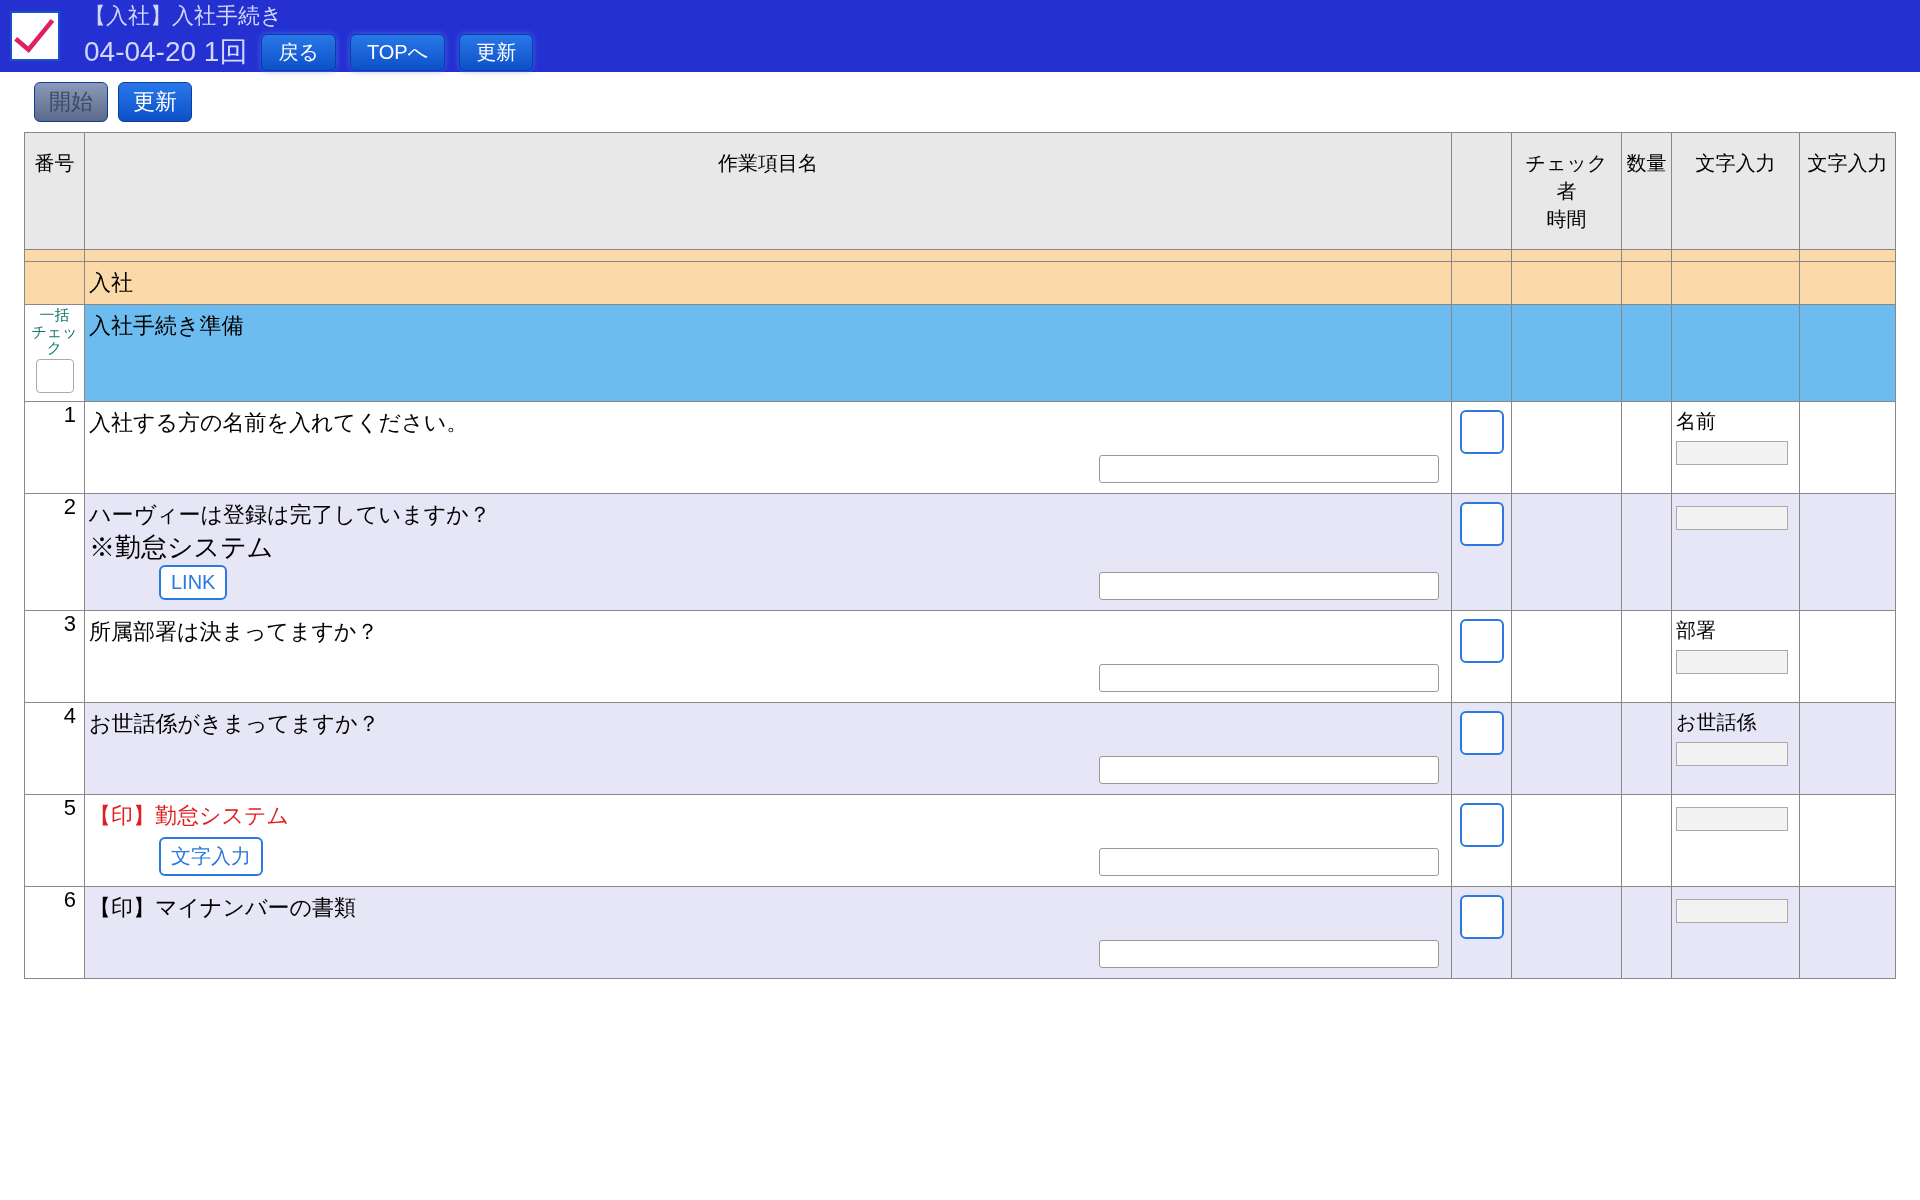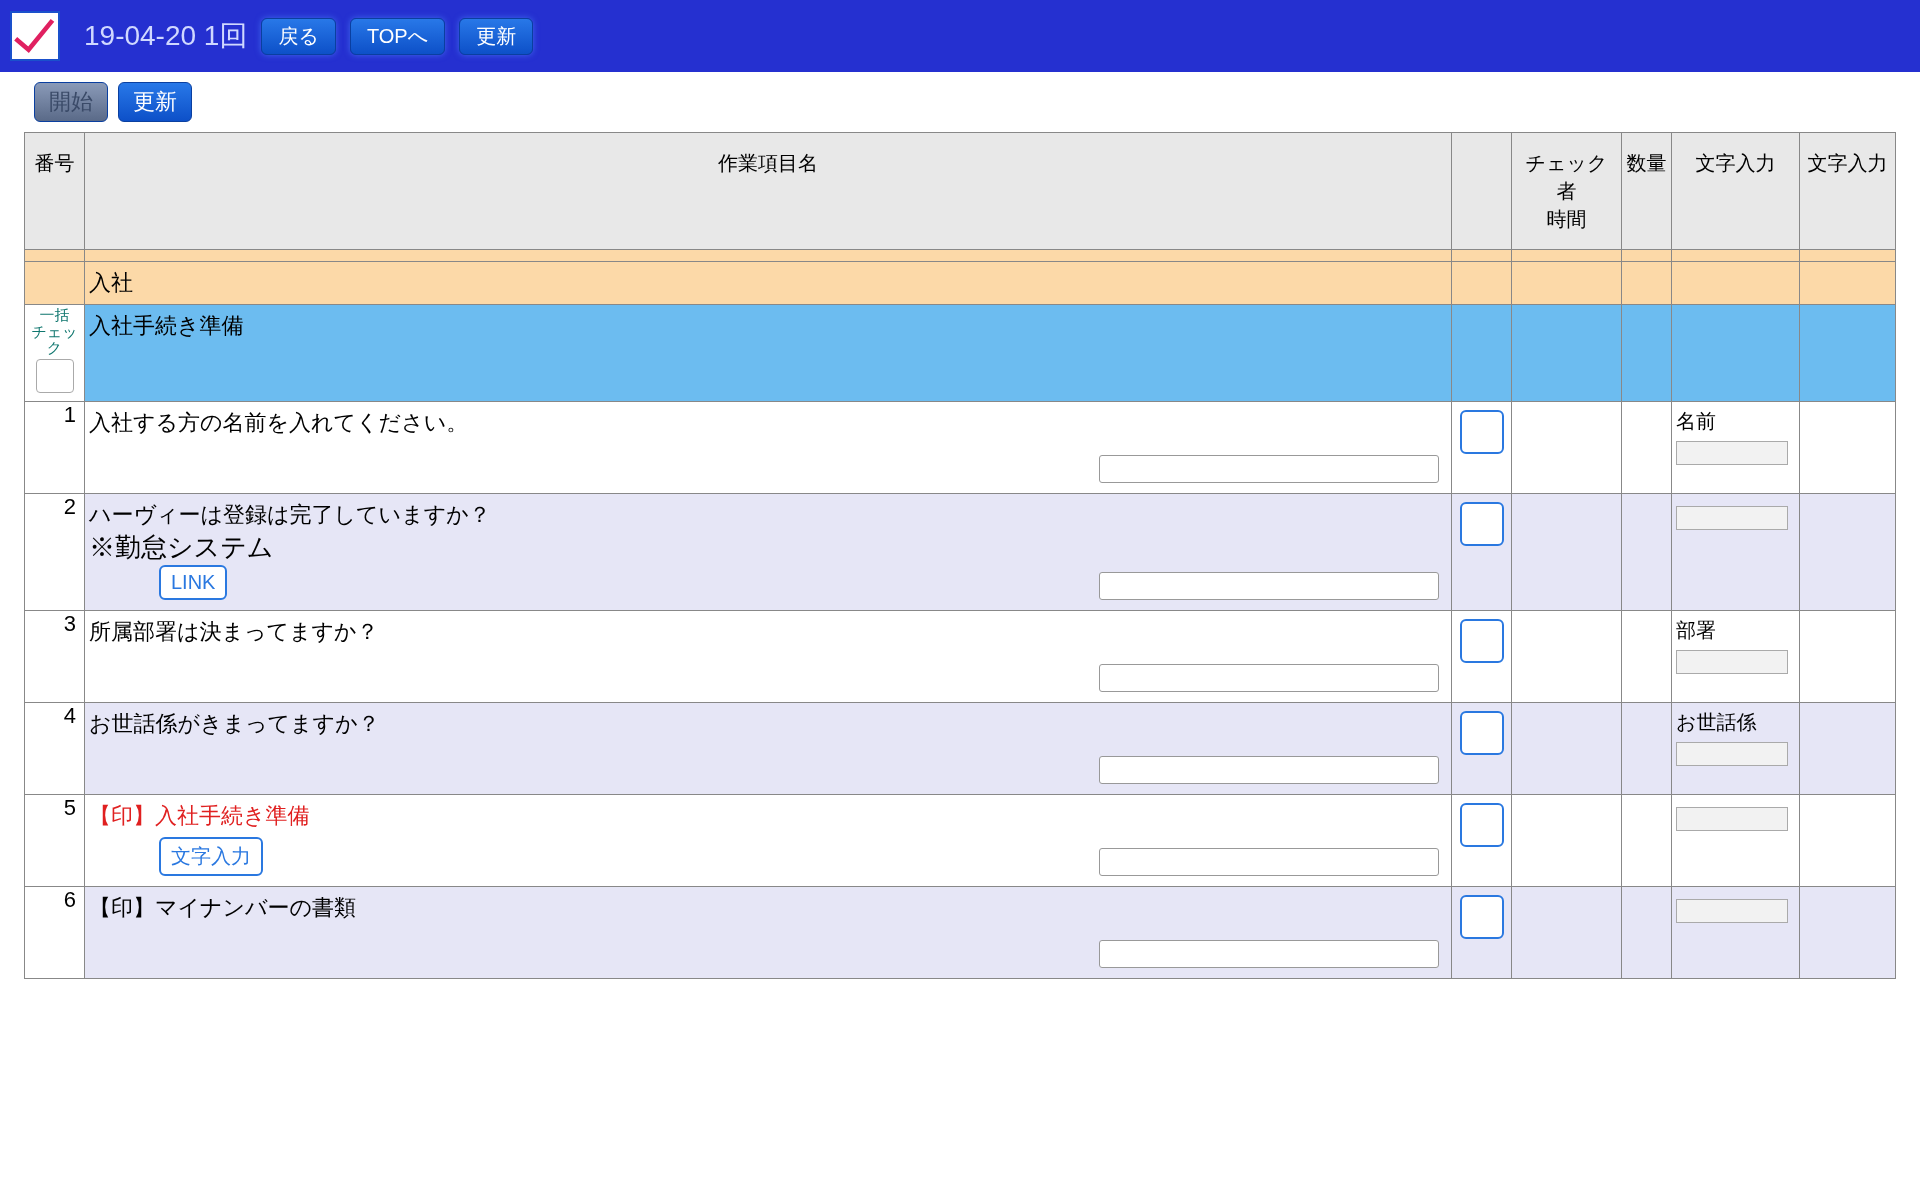--- a/index.html
+++ b/index.html
@@ -161,22 +161,23 @@
 </head>
 <body>
 
 <div class="header-bar">
   <div class="logo">
     <svg viewBox="0 0 50 50">
         <polyline points="4,28 18,40 44,8" fill="none" stroke="#e02060" stroke-width="5"></polyline>
       </svg>
   </div>
   <div class="header-content">
+    <div class="header-title">【入社】入社手続き</div>
     <div class="header-sub">
-      <span>19-04-20 1回</span>
+      <span>04-04-20 1回</span>
       <button class="hdr-btn">戻る</button>
       <button class="hdr-btn">TOPへ</button>
       <button class="hdr-btn">更新</button>
     </div>
   </div>
 </div>
 
 <div class="toolbar">
   <button class="tb-btn start">開始</button>
   <button class="tb-btn refresh">更新</button>
@@ -310,21 +311,21 @@
         <td class="txt-cell">
           <div>お世話係</div>
           <input class="small-input" style="">
         </td>
         <td></td>
       </tr>
       <tr class="task-row row-white">
         <td class="num-cell" style="background: rgb(255, 255, 255);">5</td>
         <td class="name-cell">
           <div class="name-inner">
-            <div class="item-text red">【印】入社手続き準備</div>
+            <div class="item-text red">【印】勤怠システム</div>
             <div class="bottom-row">
               <span class="link-btn">文字入力</span>
               <input class="wide-input" style="">
             </div>
           </div>
         </td>
         <td class="chk-cell"><span class="check-box"></span></td>
         <td></td>
         <td></td>
         <td class="txt-cell">

